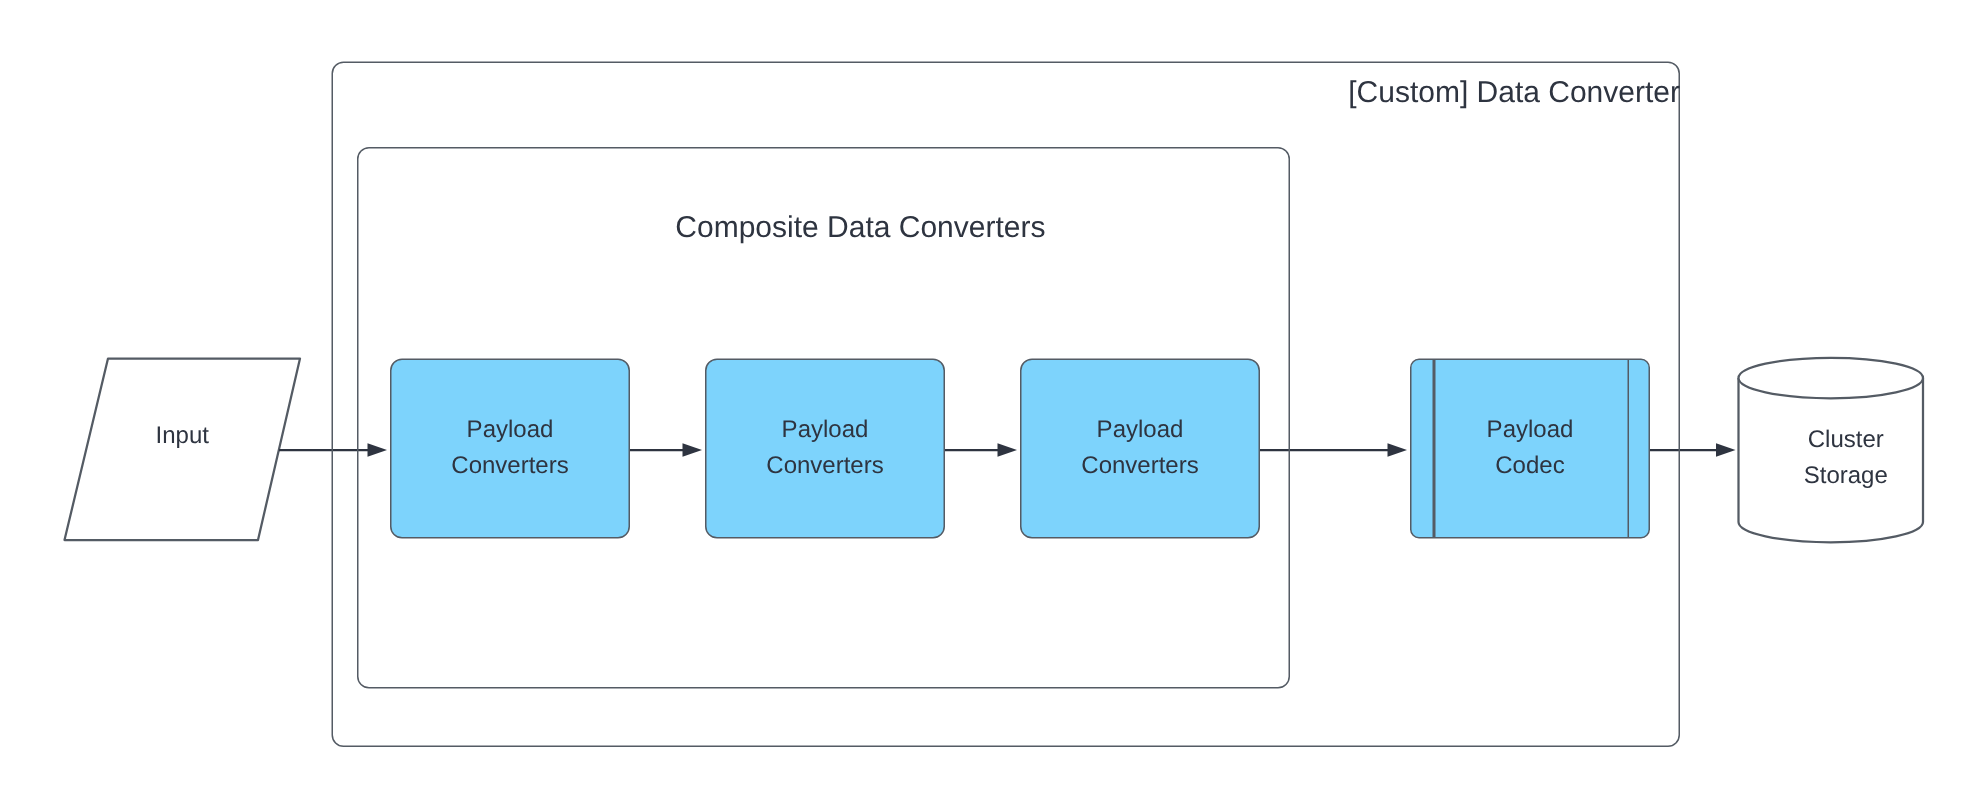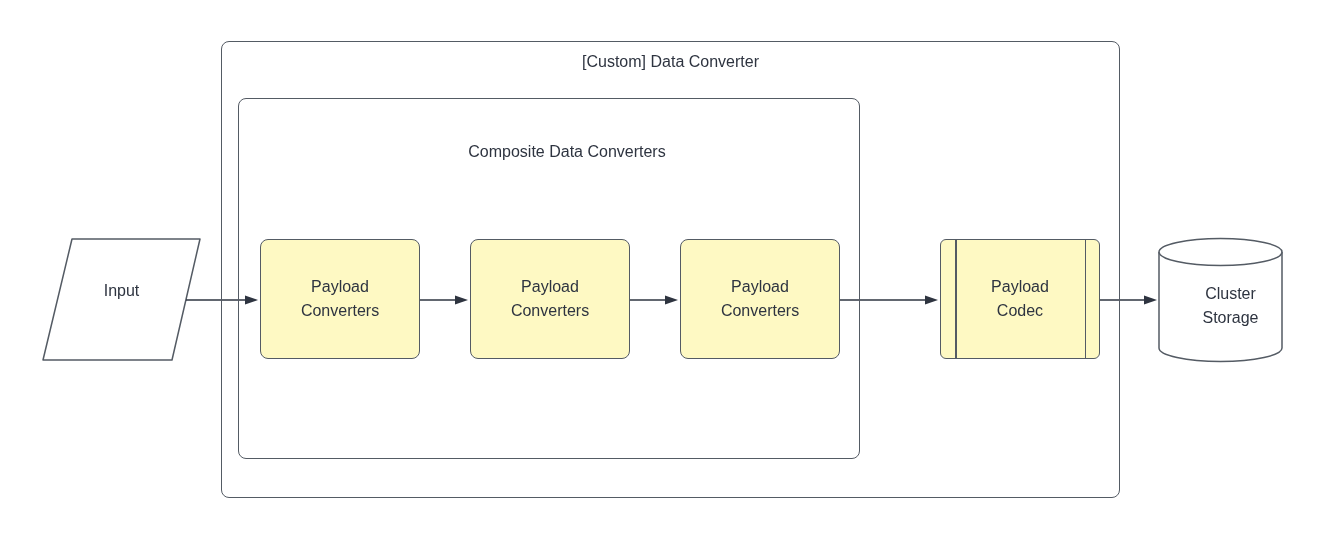--- a/index.html
+++ b/index.html
@@ -21,42 +21,42 @@
     position: absolute;
     border: 1.5px solid #545b64;
     border-radius: 8px;
     box-sizing: border-box;
     background: transparent;
   }
   .outer-box { left: 221px; top: 41px; width: 899px; height: 457px; }
   .inner-box { left: 238px; top: 98px; width: 622px; height: 361px; }
   .ctitle {
     position: absolute;
-    font-size: 16px;
+    font-size: 20px;
     line-height: 22px;
-    text-align: center;
+    text-align: right;
     white-space: nowrap;
   }
   .outer-title { left: 221px; top: 51px; width: 899px; }
   .inner-title { left: 437px; top: 141px; width: 260px; }
   .node {
     position: absolute;
     display: flex;
     align-items: center;
     justify-content: center;
     text-align: center;
     font-size: 16px;
     line-height: 24px;
     white-space: pre-line;
     box-sizing: border-box;
   }
   .pbox {
     border: 1.5px solid #545b64;
     border-radius: 8px;
-    background: #fef9c3;
+    background: #7dd3fc;
   }
   .pbox-1 { left: 260px; top: 239px; width: 160px; height: 120px; }
   .pbox-2 { left: 470px; top: 239px; width: 160px; height: 120px; }
   .pbox-3 { left: 680px; top: 239px; width: 160px; height: 120px; }
   .codec  { left: 940px; top: 239px; width: 160px; height: 120px; border-radius: 6px; }
   .codec-bar {
     position: absolute;
     top: 0; bottom: 0;
     width: 1.5px;
     background: #545b64;

